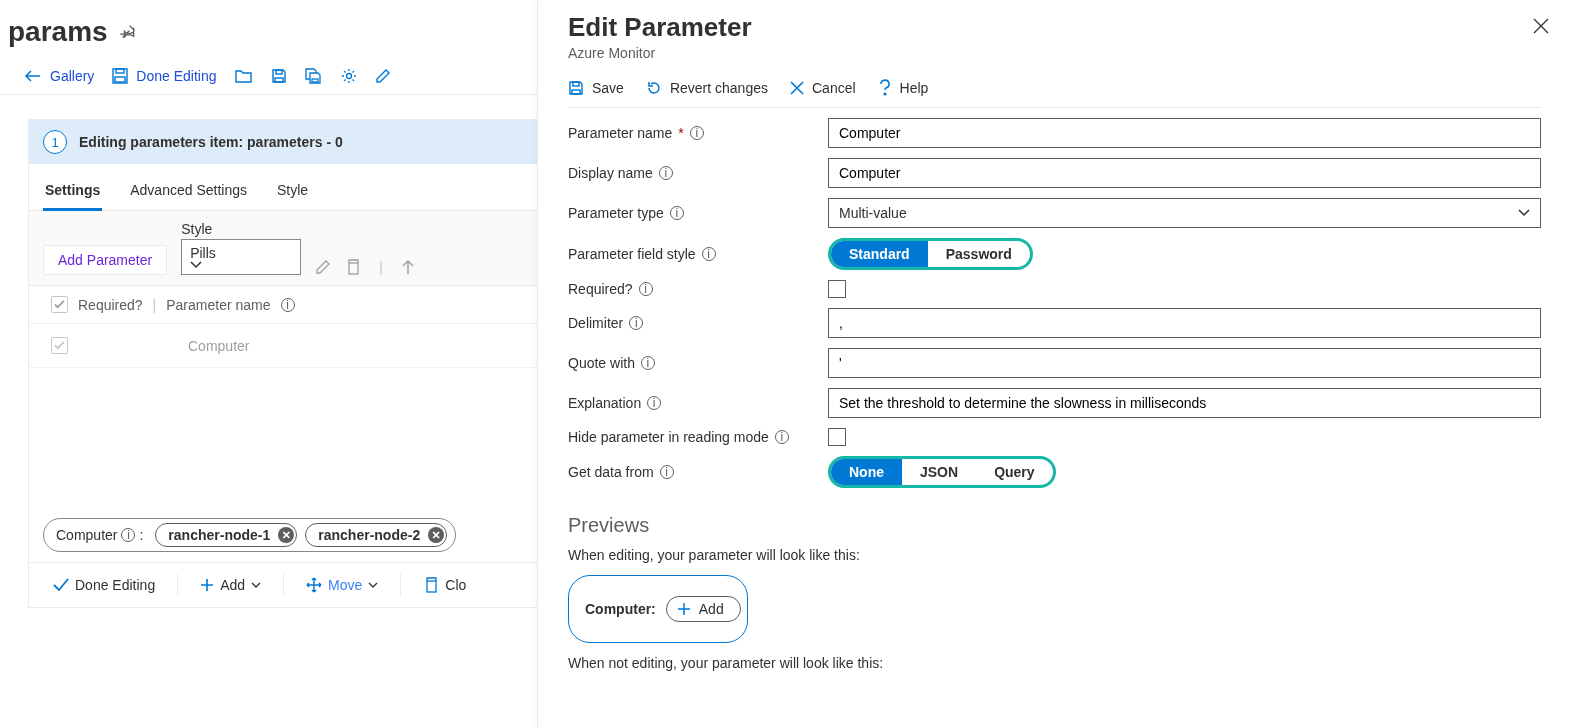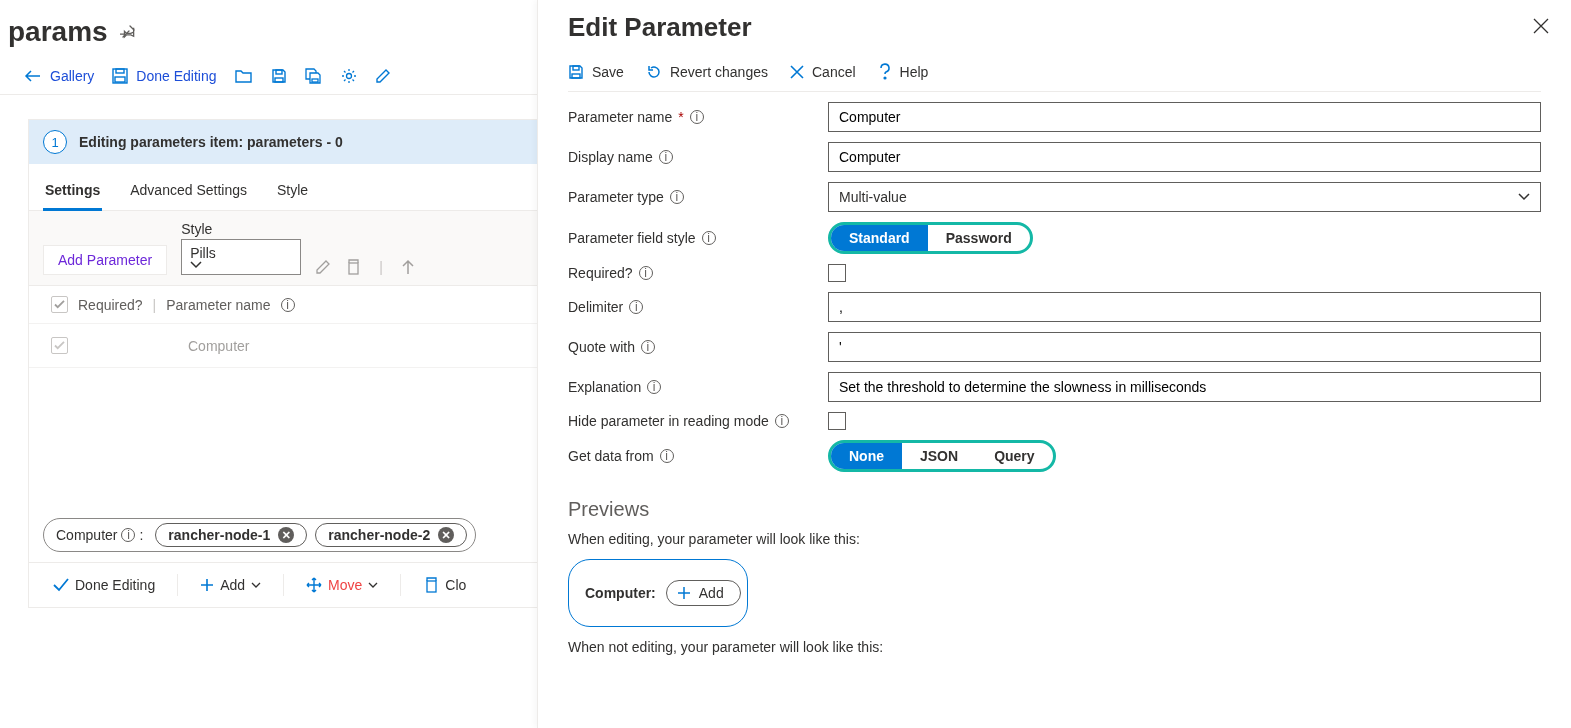--- a/index.html
+++ b/index.html
@@ -33,21 +33,21 @@
   .grid-hdr { display:flex; align-items:center; gap:10px; padding:10px 22px; color:#605e5c; border-bottom:1px solid #f3f2f1;}
   .chk { width:17px; height:17px; border:1px solid #8a8886; border-radius:2px; display:inline-flex; align-items:center; justify-content:center; background:#fff;}
   .chk.muted { color:#a19f9d; border-color:#c8c6c4;}
   .grid-row { display:flex; align-items:center; gap:10px; padding:8px 22px; color:#a19f9d; border-bottom:1px solid #f3f2f1; height:44px;}
   .grid-row .cell-name { margin-left:110px; }
   
   .filler { height:140px; }
   
   .param-pills { margin: 10px 14px; border:1px solid #8a8886; border-radius:18px; padding:4px 8px; display:flex; align-items:center; gap:8px; width:fit-content;}
   .pill-label { padding:0 4px; display:flex; align-items:center; gap:4px;}
-  .pill { border:1px solid #605e5c; border-radius:14px; padding:3px 12px 3px 12px; display:flex; align-items:center; gap:8px; font-weight:600;}
+  .pill { border:1px solid #605e5c; border-radius:14px; padding:3px 2px 3px 12px; display:flex; align-items:center; gap:8px; font-weight:600;}
   .pill .x { width:16px; height:16px; border-radius:50%; background:#605e5c; color:#fff; display:flex; align-items:center; justify-content:center; font-size:11px; cursor:pointer;}
   
   .bottom-actions { display:flex; align-items:center; gap:6px; padding:10px 14px; border-top:1px solid #edebe9;}
   .ba-btn { display:flex; align-items:center; gap:6px; color:#0078d4; padding:4px 10px; cursor:pointer;}
   .sep { width:1px; height:22px; background:#edebe9; margin:0 6px;}
   
   
   .panel { position:absolute; top:0; right:0; bottom:0; width:1034px; background:#fff; border-left:1px solid #edebe9; box-shadow:-2px 0 6px rgba(0,0,0,0.04); padding: 8px 30px 20px 30px; overflow:auto;}
   .panel-close { position:absolute; top:18px; right:22px; cursor:pointer; color:#323130; }
   .panel-title { font-size:26px; font-weight:600; margin:4px 0 2px 0;}
@@ -231,21 +231,21 @@
       <span style="color:#323130;">Add</span>
       <svg width="10" height="7" viewBox="0 0 10 7" fill="none" stroke="#323130" stroke-width="1.3">
           <path d="M1 1l4 4 4-4"></path>
         </svg>
     </div>
     <div class="sep"></div>
     <div class="ba-btn">
       <svg width="16" height="16" viewBox="0 0 16 16" fill="none" stroke="#0078d4" stroke-width="1.4">
           <path d="M8 1v14M1 8h14M8 1l-2 2M8 1l2 2M8 15l-2-2M8 15l2-2M1 8l2-2M1 8l2 2M15 8l-2-2M15 8l-2 2"></path>
         </svg>
-      <span style="color:#ef4444;">Move</span>
+      <span style="color:#3b82f6;">Move</span>
       <svg width="10" height="7" viewBox="0 0 10 7" fill="none" stroke="#323130" stroke-width="1.3">
           <path d="M1 1l4 4 4-4"></path>
         </svg>
     </div>
     <div class="sep"></div>
     <div class="ba-btn">
       <svg width="16" height="16" viewBox="0 0 16 16" fill="none" stroke="#0078d4" stroke-width="1.3">
           <rect x="4" y="4" width="9" height="11"></rect>
           <path d="M4 4V1h9v3"></path>
         </svg>
@@ -254,20 +254,21 @@
   </div>
 </div>
 
 <div class="panel">
   <div class="panel-close">
     <svg width="16" height="16" viewBox="0 0 16 16" stroke="#323130" stroke-width="1.3">
         <path d="M1 1l14 14M15 1L1 15"></path>
       </svg>
   </div>
   <div class="panel-title">Edit Parameter</div>
+  <div class="panel-sub">Azure Monitor</div>
 
   <div class="panel-actions">
     <div class="pa-btn">
       <svg width="16" height="16" viewBox="0 0 16 16" fill="none" stroke="#0078d4" stroke-width="1.4">
           <path d="M2 2h10l2 2v10H2z"></path>
           <rect x="4" y="10" width="8" height="4"></rect>
           <rect x="5" y="2" width="6" height="4"></rect>
         </svg>
       <span>Save</span>
     </div>

